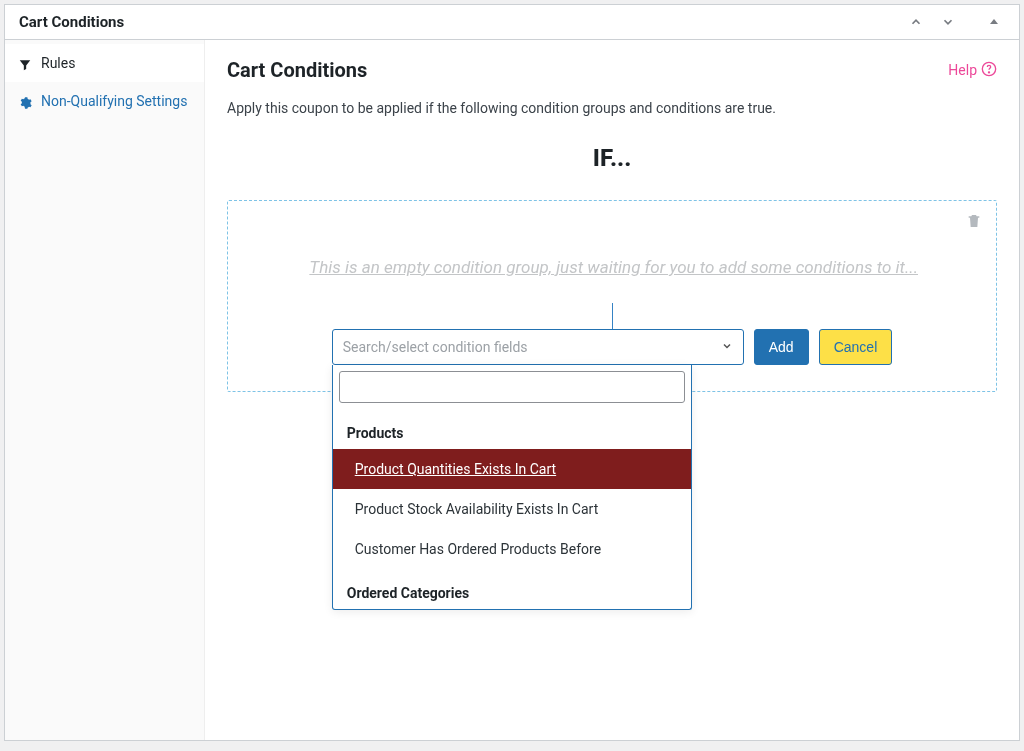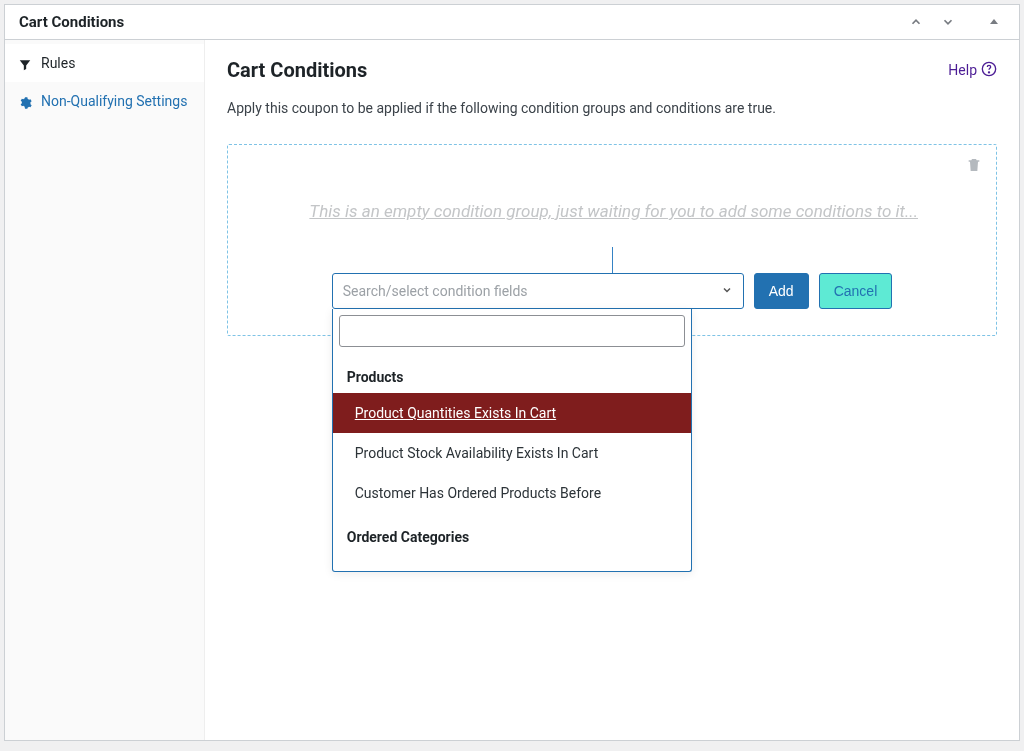--- a/index.html
+++ b/index.html
@@ -82,21 +82,21 @@
   }
   .main-title {
     font-size: 20px;
     font-weight: 700;
     color: #1d2327;
   }
   .help-link {
     display: flex;
     align-items: center;
     gap: 4px;
-    color: #4c1d95;
+    color: #ec4899;
     cursor: pointer;
     font-size: 14px;
   }
   .help-link svg { width: 16px; height:16px; }
   .main-desc {
     margin-top: 18px;
     color: #3c434a;
     font-size: 14px;
   }
   .if-label {
@@ -175,21 +175,21 @@
     cursor: pointer;
     border: 1px solid;
     display:inline-flex; align-items:center;
   }
   .btn-primary {
     background: #2271b1;
     color: #fff;
     border-color: #2271b1;
   }
   .btn-secondary {
-    background: #5eead4;
+    background: #fde047;
     color: #2271b1;
     border-color: #2271b1;
   }
   .dropdown-panel {
     position: absolute;
     top: 36px;
     left: 0;
     width: 360px;
     border: 1px solid #2271b1;
     border-top: none;
@@ -206,21 +206,21 @@
     height: 32px;
     border: 1px solid #8c8f94;
     border-radius: 3px;
     padding: 0 8px;
     font-size: 14px;
     outline: none;
   }
   .dropdown-list {
     max-height: 240px;
     overflow-y: scroll;
-    padding-bottom: 18px;
+    padding-bottom: 0;
   }
   .dropdown-group-label {
     font-weight: 700;
     color: #1d2327;
     padding: 16px 14px 8px 14px;
     font-size: 14px;
   }
   .dropdown-option {
     padding: 12px 22px;
     font-size: 14px;
@@ -296,20 +296,21 @@
                 <circle cx="12" cy="12" r="10"></circle>
                 <path d="M9.5 9a2.5 2.5 0 115 0c0 1.5-2.5 2-2.5 4"></path>
                 <circle cx="12" cy="17" r="0.8" fill="currentColor"></circle>
               </svg>
           </span>
         </div>
       </div>
 
       <div class="main-desc">Apply this coupon to be applied if the following condition groups and conditions are true.</div>
 
+      <div class="if-label">IF...</div>
 
       <div class="group-box">
         <span class="trash-icon">
           <svg viewBox="0 0 24 24" fill="currentColor">
               <path d="M6 7h12l-1 14H7L6 7zm3-4h6l1 2h4v2H4V5h4l1-2z"></path>
             </svg>
         </span>
         <div class="empty-msg">This is an empty condition group, just waiting for you to add some conditions to it...</div>
 
         <div class="adder-row">

